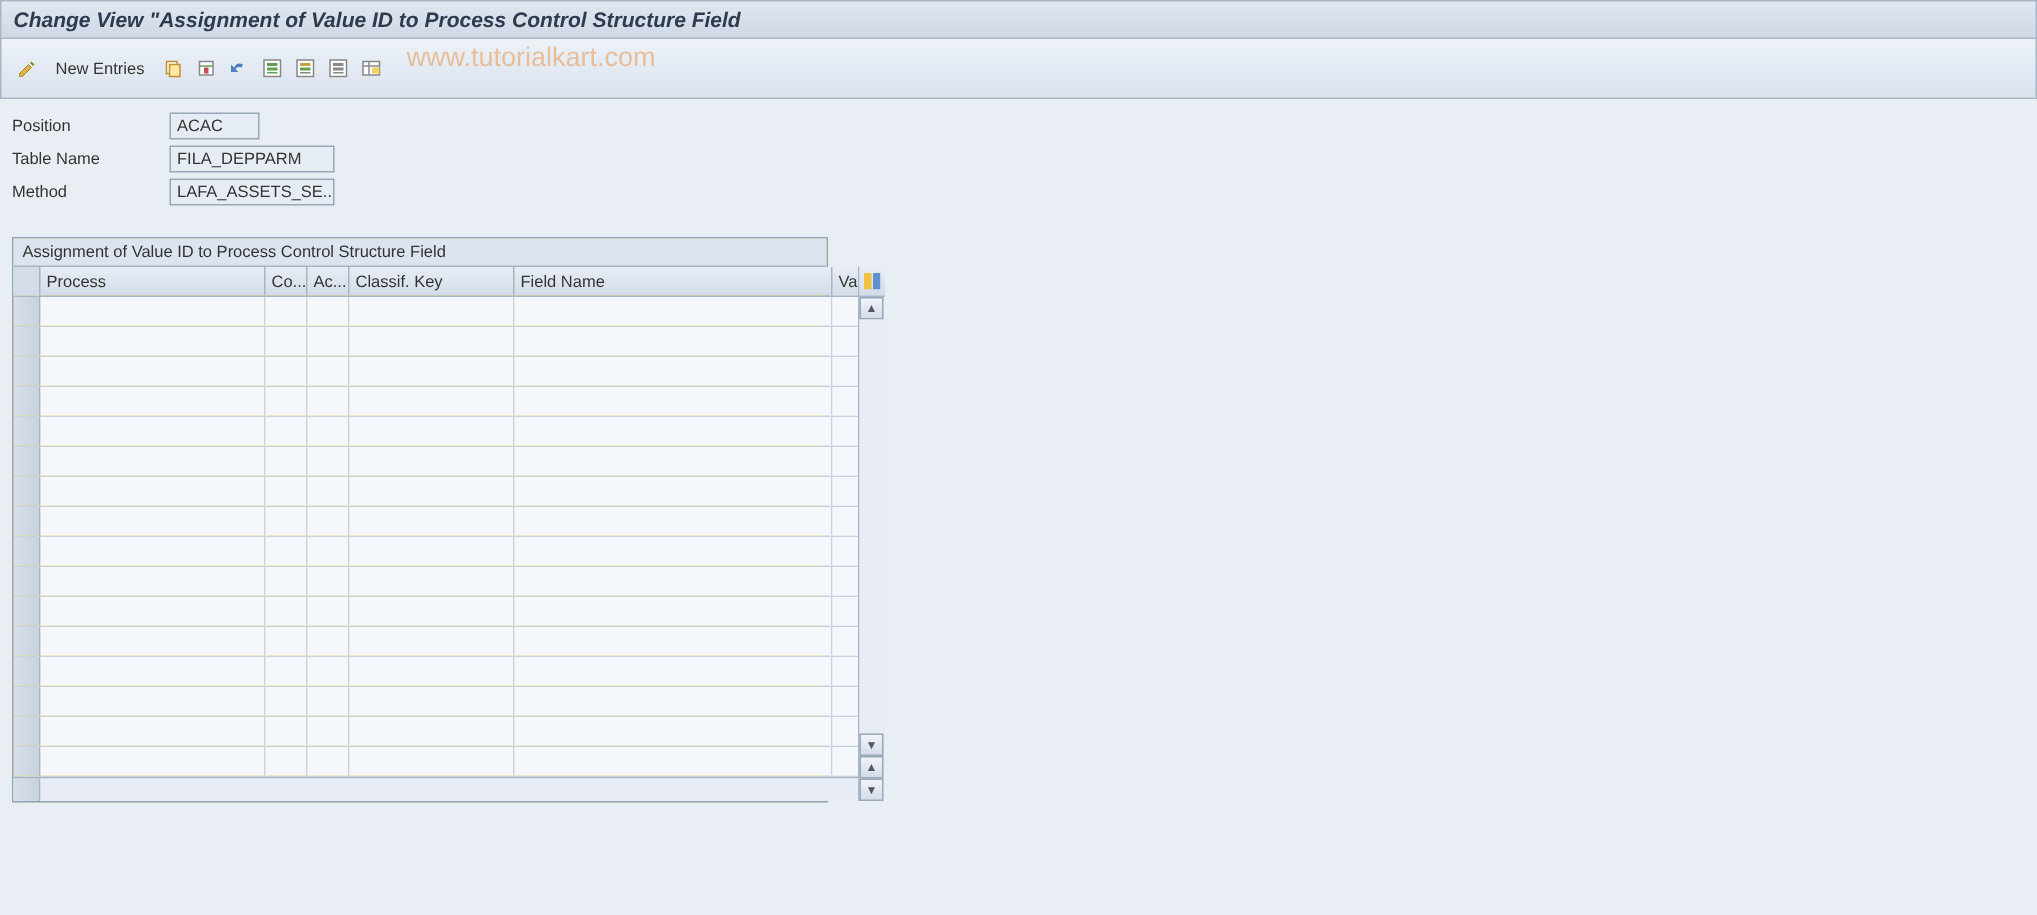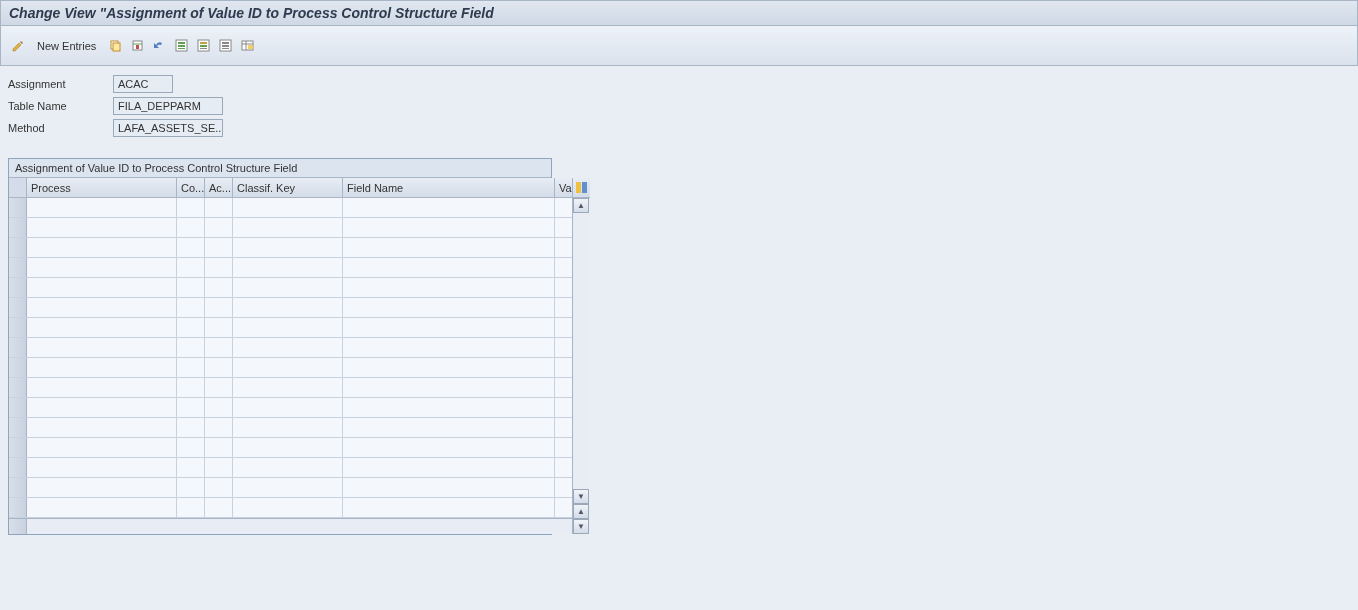--- a/index.html
+++ b/index.html
@@ -297,27 +297,28 @@
       </svg>
   </div>
   <div class="toolbar-btn">
     <svg width="13" height="13" viewBox="0 0 13 13">
         <rect x="1" y="2" width="11" height="9" fill="#fff" stroke="#888"></rect>
         <line x1="1" y1="5" x2="12" y2="5" stroke="#888"></line>
         <line x1="5" y1="2" x2="5" y2="11" stroke="#888"></line>
         <rect x="7" y="6" width="5" height="4" fill="#f0d060"></rect>
       </svg>
   </div>
+  <div class="watermark">www.tutorialkart.com</div>
 </div>
 
 <div class="content-area">
 
   <div class="form-block">
     <div class="form-row">
-      <span class="form-label">Assignment</span>
+      <span class="form-label">Position</span>
       <span class="form-field narrow">ACAC</span>
     </div>
     <div class="form-row">
       <span class="form-label">Table Name</span>
       <span class="form-field">FILA_DEPPARM</span>
     </div>
     <div class="form-row">
       <span class="form-label">Method</span>
       <span class="form-field">LAFA_ASSETS_SE...</span>
     </div>

